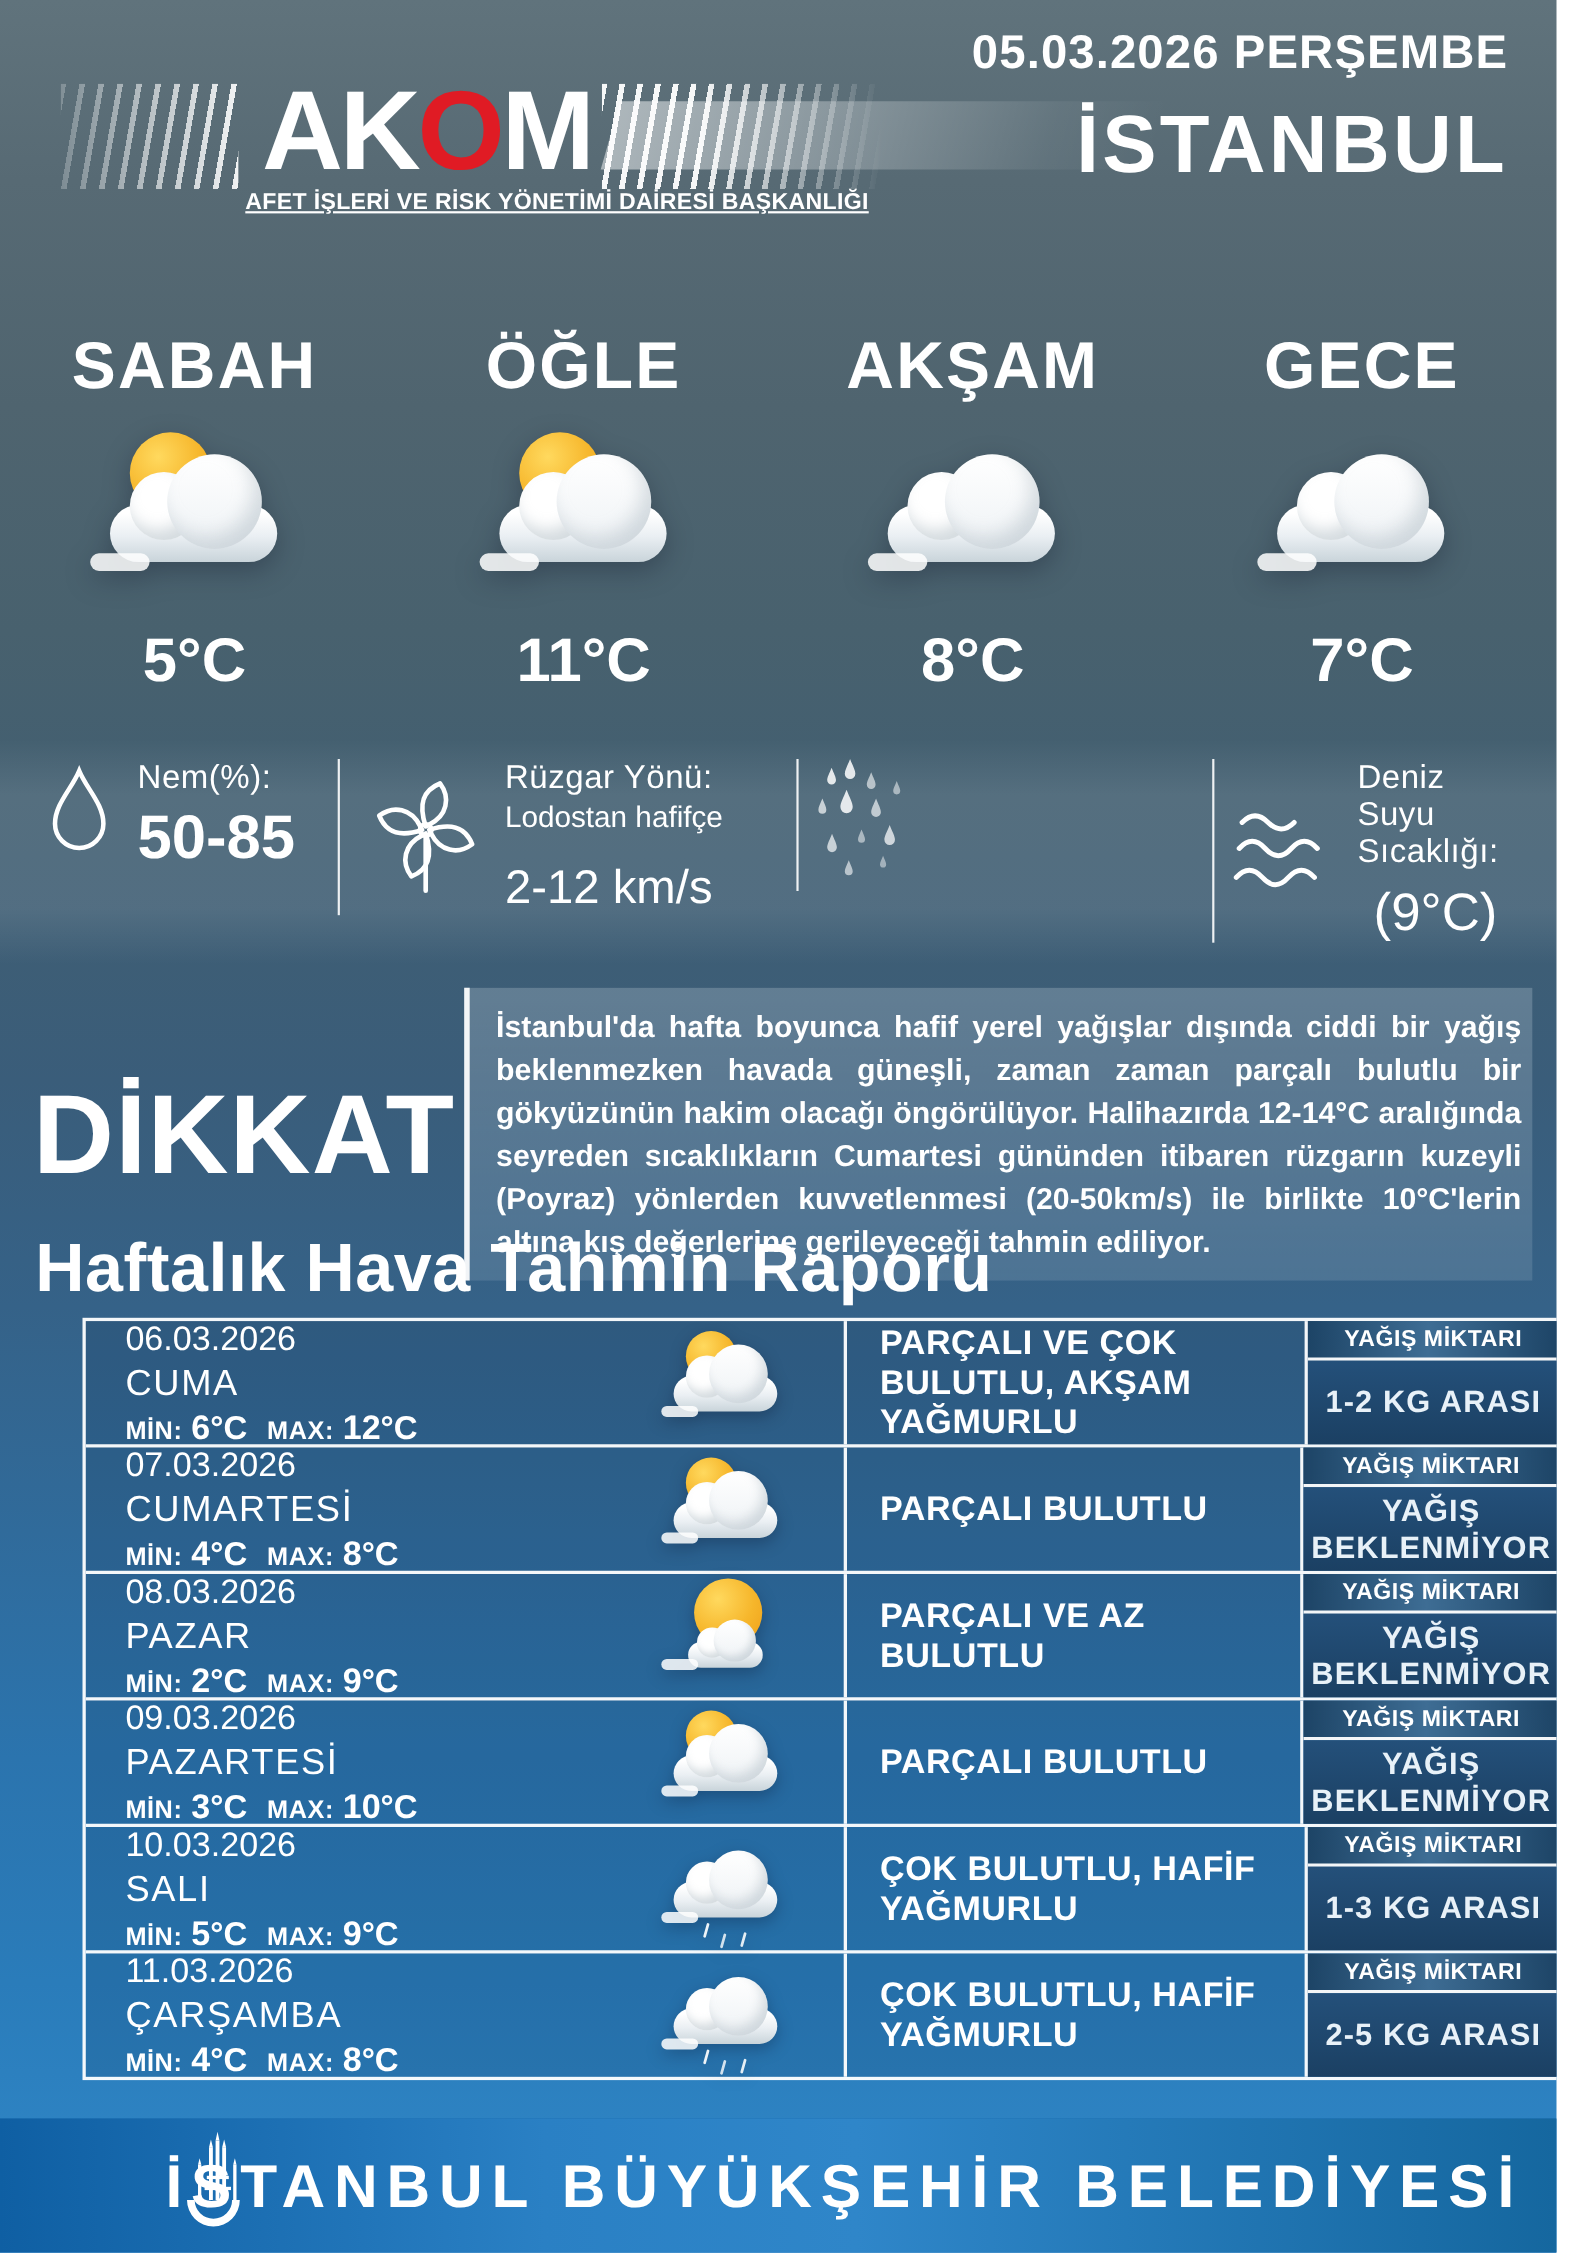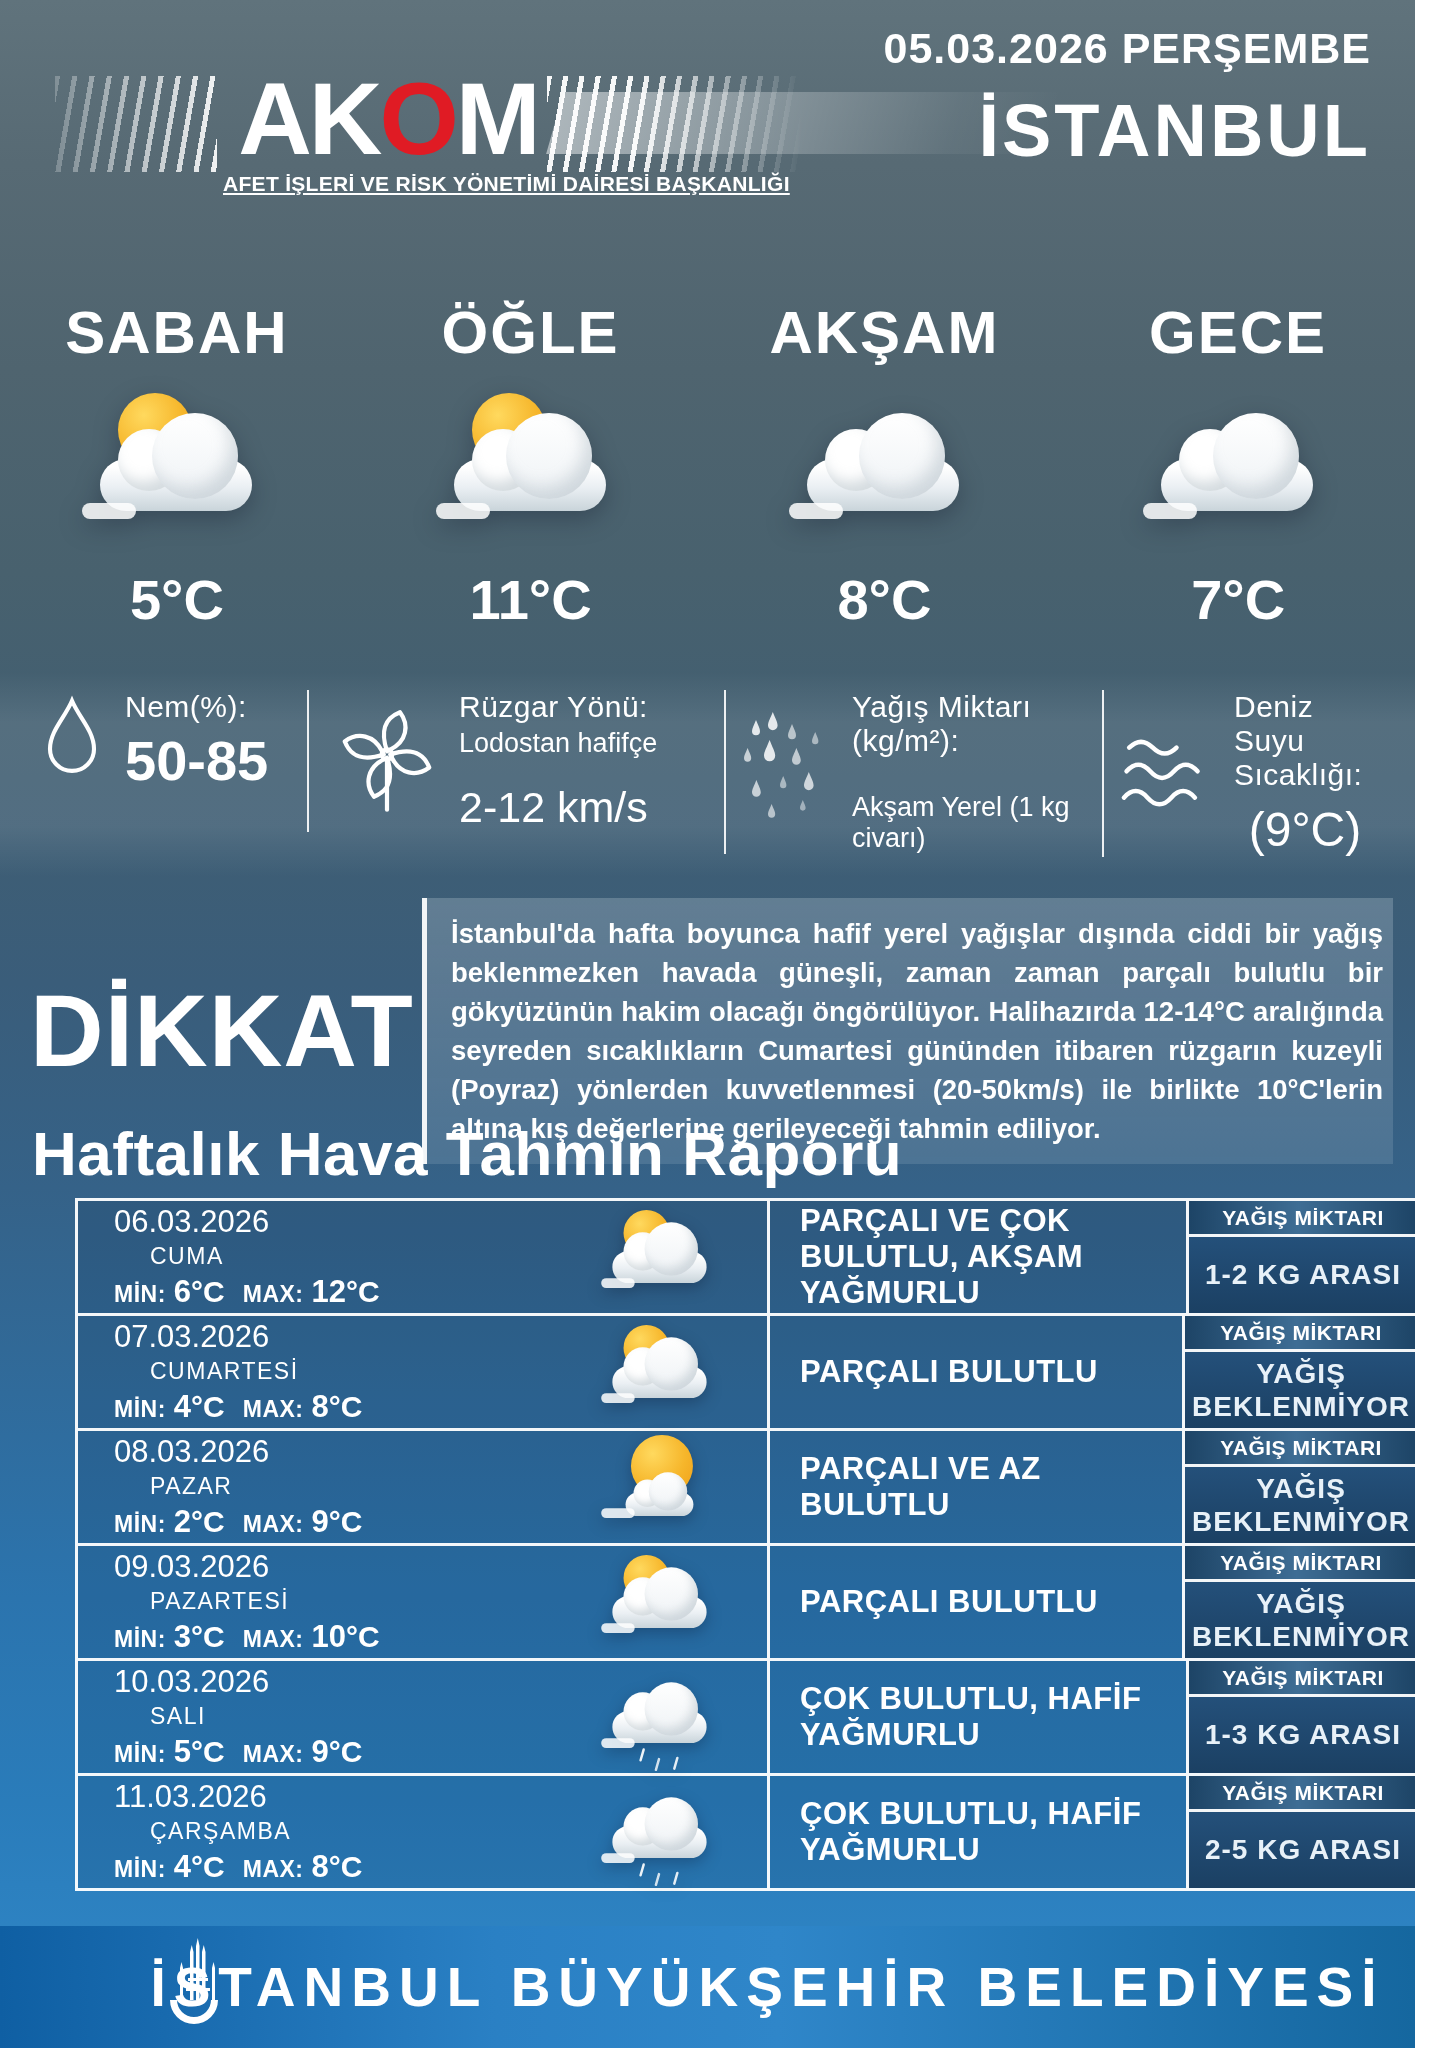--- a/index.html
+++ b/index.html
@@ -96,21 +96,21 @@
   
   .weekly-title { position:absolute; top:1118px; left:32px; font-size:62px; font-weight:bold; letter-spacing:.5px; }
   .wtable { position:absolute; top:1198px; left:75px; width:1345px; box-sizing:border-box;
     border:3px solid rgba(255,255,255,.95); }
   .wrow { display:flex; height:112px; border-bottom:3px solid rgba(255,255,255,.95); background: rgba(8,28,48,.12); }
   .wrow:last-child { border-bottom:none; }
   .c1 { flex:0 0 692px; box-sizing:border-box; border-right:3px solid rgba(255,255,255,.95);
     display:flex; align-items:center; justify-content:space-between; padding:4px 40px 4px 36px;gap:16px; }
   .d-stack { display:flex; flex-direction:column; justify-content:center; }
   .d-date { font-size:31px; }
-  .d-day  { font-size:23px; letter-spacing:1.5px; margin-top:3px;margin-left:36px; }
+  .d-day  { font-size:33px; letter-spacing:1.5px; margin-top:3px; }
   .d-minmax { margin-top:4px; display:flex; align-items:baseline; }
   .mm-l { font-size:23px; font-weight:bold; letter-spacing:.5px; }
   .mm-v { font-size:31px; font-weight:bold; margin-left:8px; }
   .mm-d { font-size:30px; font-weight:bold; }
   .mm-gap { width:18px; }
   .c2 { flex:1; box-sizing:border-box; border-right:3px solid rgba(255,255,255,.95);
     display:flex; align-items:center; padding-left:30px; font-size:31px; font-weight:bold; letter-spacing:.5px; }
   .c3 { flex:0 0 228px; display:flex; flex-direction:column; }
   .amount-h { height:36px; box-sizing:border-box; border-bottom:3px solid rgba(255,255,255,.95);
     background: linear-gradient(90deg,#1d4466,#3e6d94 48%,#1d4466);
@@ -234,24 +234,20 @@
             <path transform="translate(26,18) scale(1.1)" d="M2 0 C1 2.6 0 4.2 0 5.6 a2 2 0 0 0 4 0 C4 4.2 3 2.6 2 0 Z" opacity=".75"></path>
             <path transform="translate(36,10) scale(.8)" d="M2 0 C1 2.6 0 4.2 0 5.6 a2 2 0 0 0 4 0 C4 4.2 3 2.6 2 0 Z" opacity=".6"></path>
             <path transform="translate(6,34) scale(1.1)" d="M2 0 C1 2.6 0 4.2 0 5.6 a2 2 0 0 0 4 0 C4 4.2 3 2.6 2 0 Z" opacity=".8"></path>
             <path transform="translate(20,32) scale(.8)" d="M2 0 C1 2.6 0 4.2 0 5.6 a2 2 0 0 0 4 0 C4 4.2 3 2.6 2 0 Z" opacity=".6"></path>
             <path transform="translate(32,30) scale(1.2)" d="M2 0 C1 2.6 0 4.2 0 5.6 a2 2 0 0 0 4 0 C4 4.2 3 2.6 2 0 Z" opacity=".85"></path>
             <path transform="translate(14,46) scale(.9)" d="M2 0 C1 2.6 0 4.2 0 5.6 a2 2 0 0 0 4 0 C4 4.2 3 2.6 2 0 Z" opacity=".7"></path>
             <path transform="translate(30,44) scale(.7)" d="M2 0 C1 2.6 0 4.2 0 5.6 a2 2 0 0 0 4 0 C4 4.2 3 2.6 2 0 Z" opacity=".55"></path>
           </g>
         </svg>
       </span>
-      <div>
-        <div class="s-label">Yağış Miktarı (kg/m²):</div>
-        <div class="s-sub" style="margin-top:34px;">Akşam Yerel (1 kg civarı)</div>
-      </div>
     </div>
     <div class="stat stat-4">
       <span class="icon">
         <svg width="96" height="100" viewBox="0 0 72 76" fill="none" stroke="#fff" stroke-width="3.4" stroke-linecap="round">
           <path d="M8 18 q9 -9 18 0 t18 0"></path>
           <path d="M6 38 q9 -10 18 0 t18 0 t18 0" transform="translate(0,-2)"></path>
           <path d="M4 56 q9 -10 18 0 t18 0 t18 0"></path>
         </svg>
       </span>
       <div style="flex:1;">

